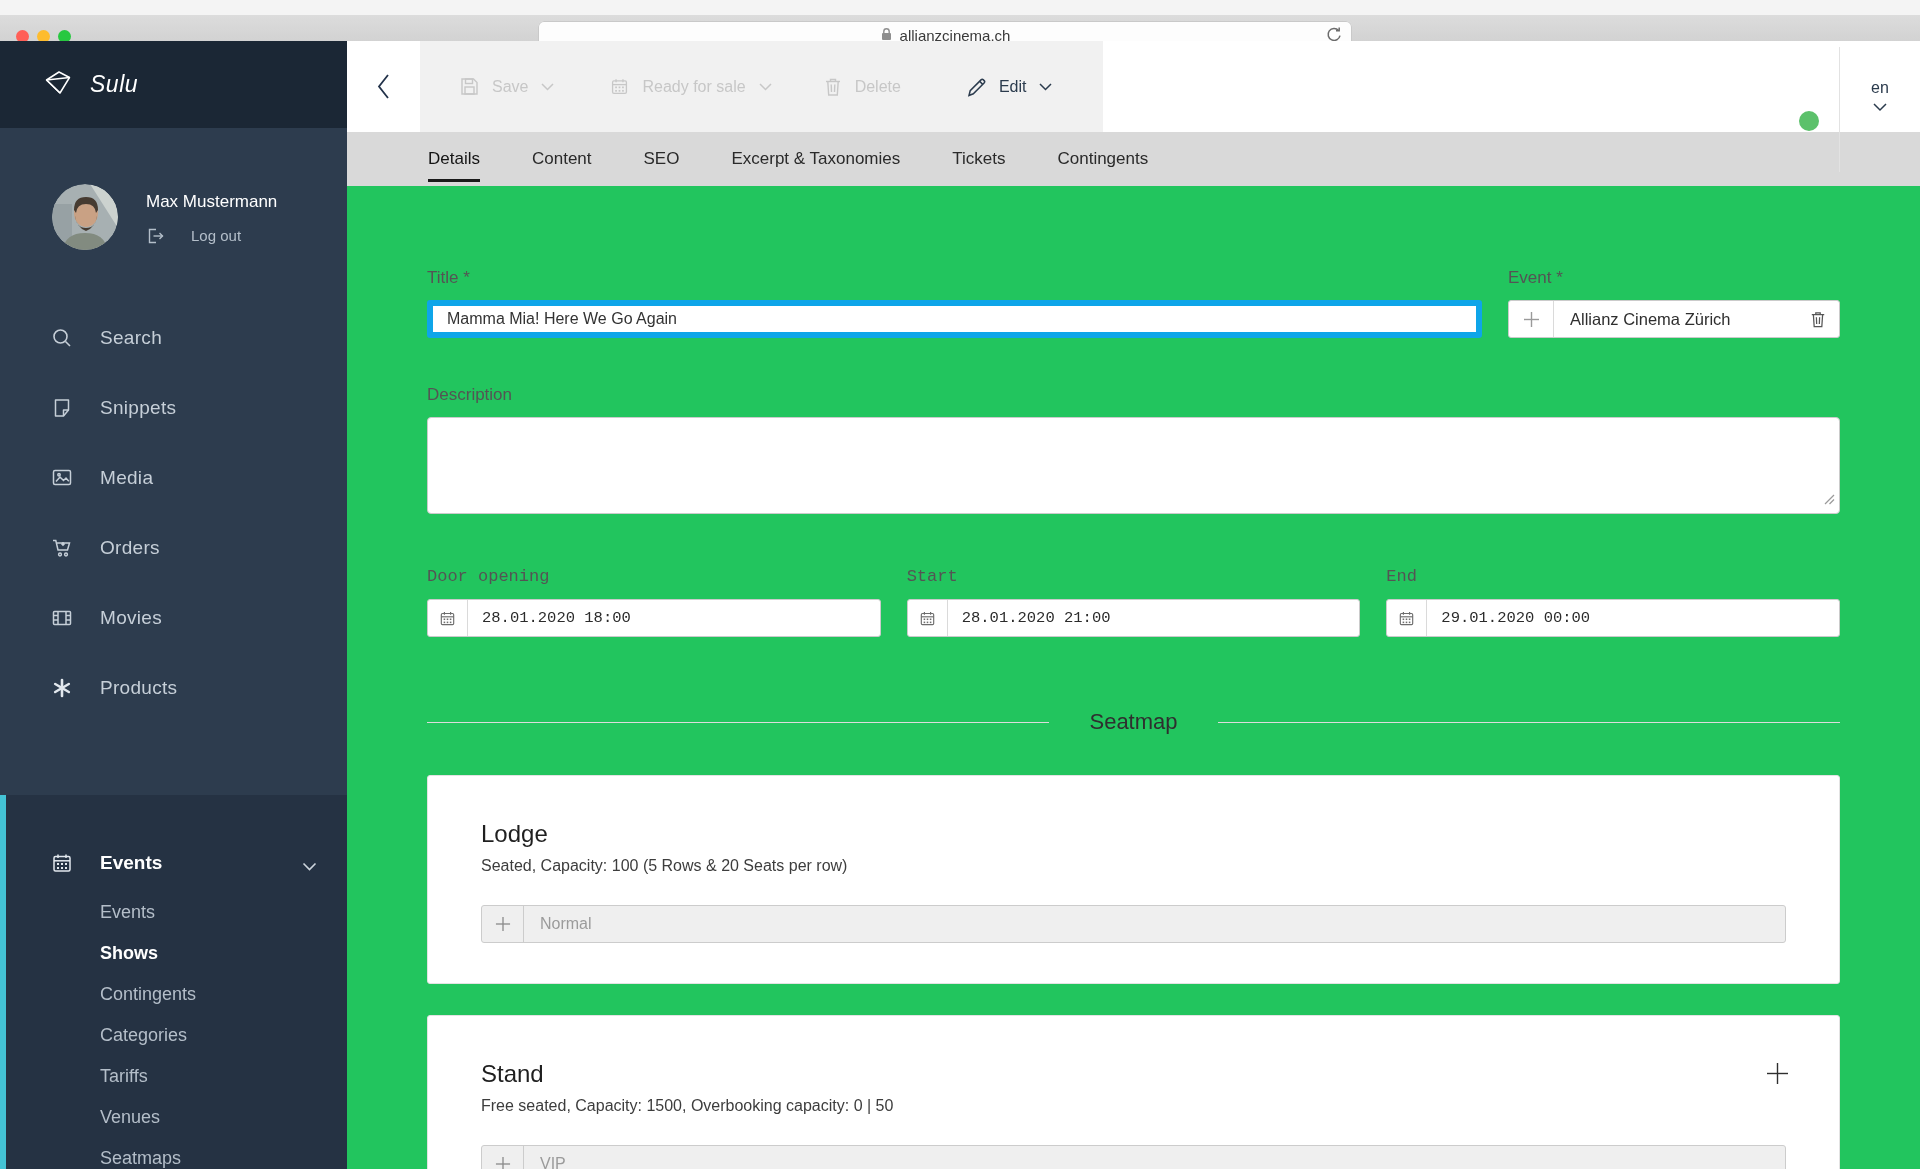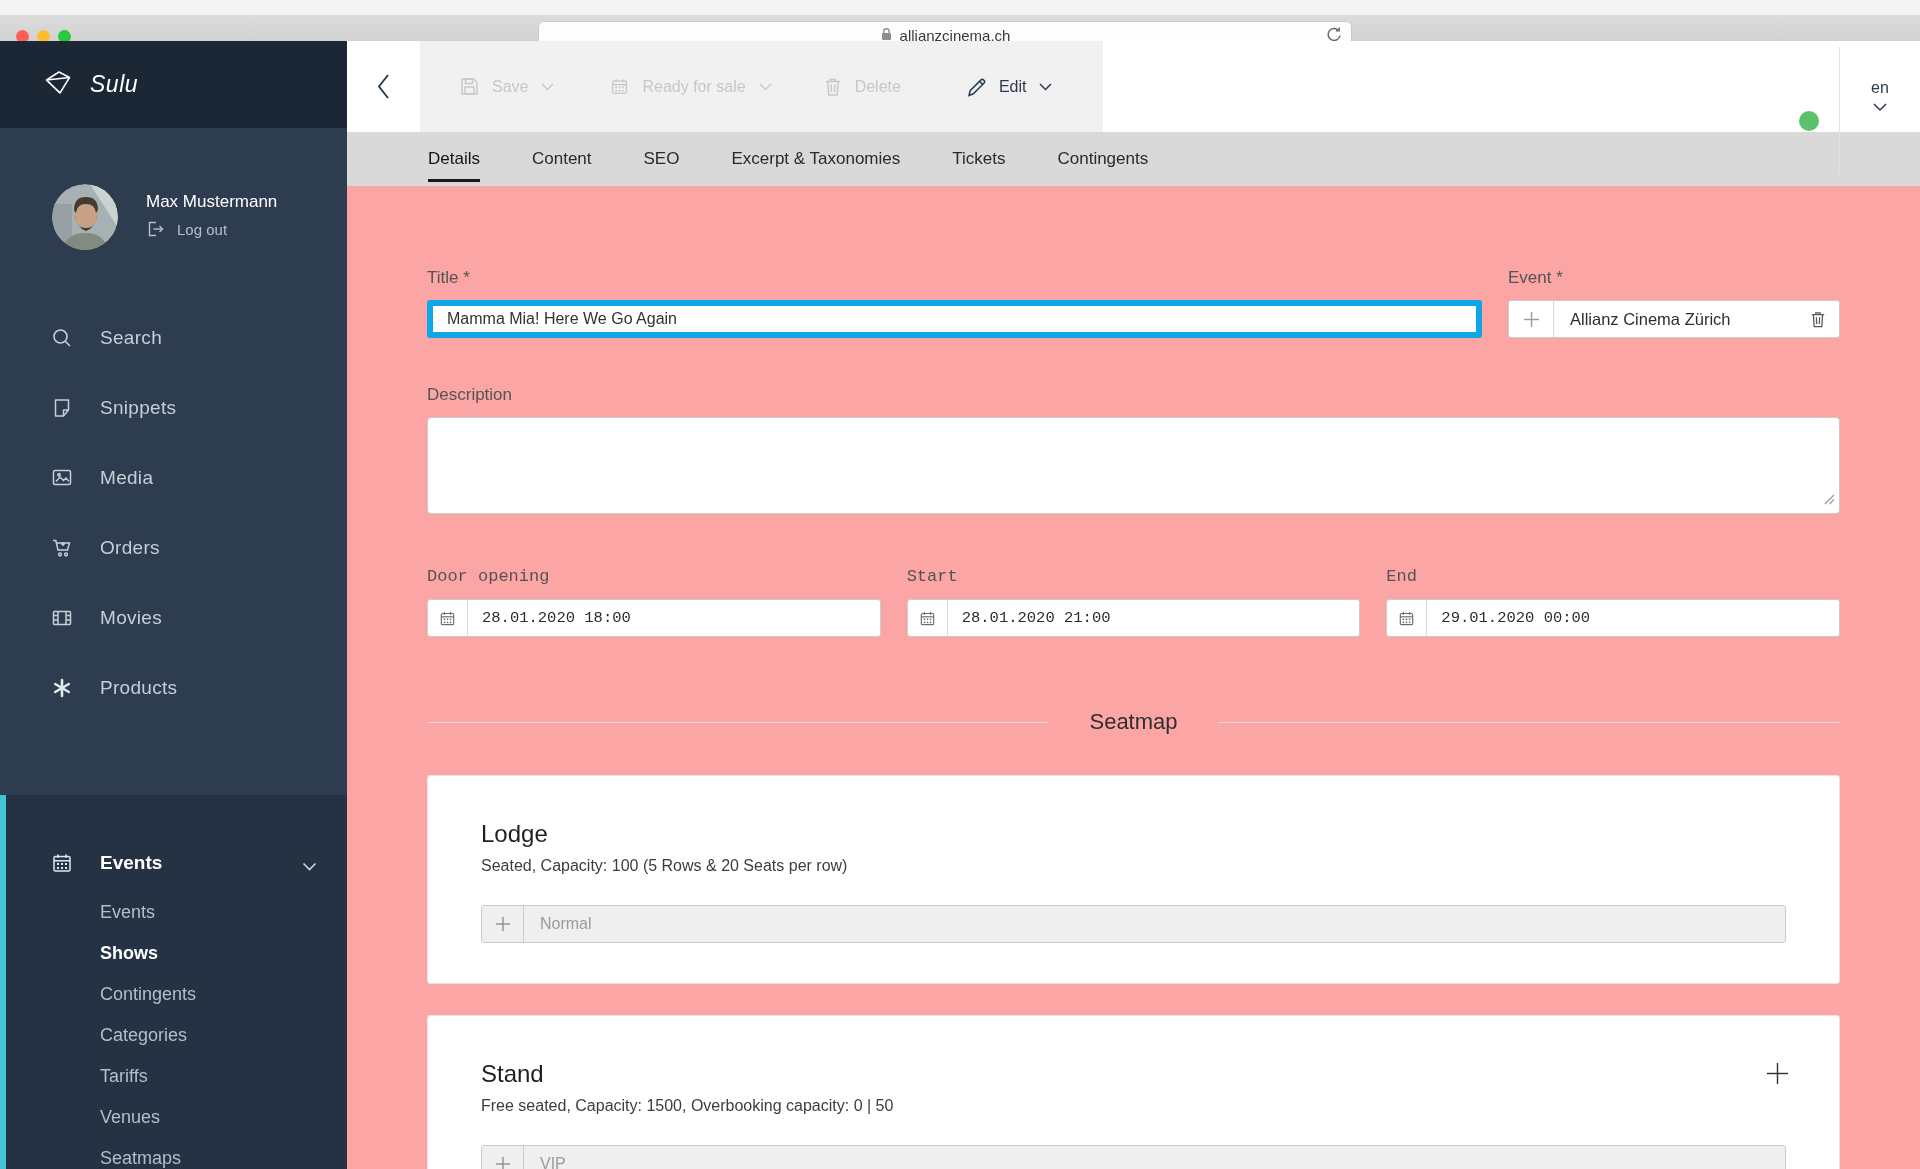--- a/index.html
+++ b/index.html
@@ -19,39 +19,39 @@
   .refresh { position:absolute; right:9px; top:5px; }
 
   
   .sidebar { position:absolute; left:0; top:41px; width:347px; bottom:0; background:#2d3c4e; }
   .side-header { height:87px; background:#1b2735; display:flex; align-items:center; padding-left:44px; }
   .side-header .app-name { color:#fff; font-size:23px; margin-left:18px; letter-spacing:.5px; font-weight:400;font-style:italic; }
   .profile { display:flex; padding:56px 0 0 52px; }
   .avatar { width:66px; height:66px; border-radius:50%; overflow:hidden; flex:0 0 66px; }
   .profile-info { margin-left:28px; padding-top:8px; }
   .user-name { color:#ffffff; font-size:17px; font-weight:400; }
-  .logout-row { display:flex; align-items:center; gap:13px; margin-top:8px; cursor:pointer; }
+  .logout-row { display:flex; gap:27px; margin-top:15px; cursor:pointer; }
   .logout-row span { color:#b4bfca; font-size:15px; }
   .menu { margin-top:53px; }
   .menu-item { height:70px; display:flex; align-items:center; padding-left:50px; cursor:pointer; }
   .menu-item .mi-icon { width:24px; display:flex; justify-content:center; }
   .menu-item .mi-label { margin-left:26px; font-size:19px; color:#c6cfd8; font-weight:300; letter-spacing:.3px; }
   .events-section { position:absolute; left:0; right:0; top:754px; bottom:0; background:#253243; }
   .events-section::before { content:""; position:absolute; left:0; top:0; bottom:0; width:6px; background:#44c3d5; }
   .events-header { margin-top:50px; height:36px; display:flex; align-items:center; padding-left:50px; position:relative; cursor:pointer; }
   .events-header .mi-icon { width:24px; display:flex; justify-content:center; }
   .events-header .ev-label { margin-left:26px; font-size:19px; color:#fff; font-weight:bold; }
   .events-header .ev-chevron { position:absolute; right:30px; top:12px; }
   .submenu { margin-top:11px; }
   .sub-item { height:41px; display:flex; align-items:center; padding-left:100px;
     font-size:18px; color:#b4bec9; font-weight:300; cursor:pointer; }
   .sub-item.active { color:#ffffff; font-weight:bold; }
 
   
-  .main { position:absolute; left:347px; top:41px; right:0; bottom:0; background:#fca5a5; }
+  .main { position:absolute; left:347px; top:41px; right:0; bottom:0; background:#22c55e; }
   .toolbar { position:relative; height:91px; background:#ffffff; }
   .back-btn { position:absolute; left:0; top:0; width:73px; height:91px;
     display:flex; align-items:center; justify-content:center; cursor:pointer; }
   .tool-panel { position:absolute; left:73px; top:0; width:683px; height:91px;
     background:#f1f1f1; display:flex; align-items:center; padding-left:40px; }
   .tool-btn { display:flex; align-items:center; cursor:pointer; }
   .tool-btn .tb-label { font-size:16px; margin:0 13px; }
   .tool-btn.disabled .tb-label { color:#c7c7c7; }
   .tool-btn.enabled .tb-label { color:#2b3b4d; }
   .gap-a { margin-left:56px; } .gap-b { margin-left:52px; }

